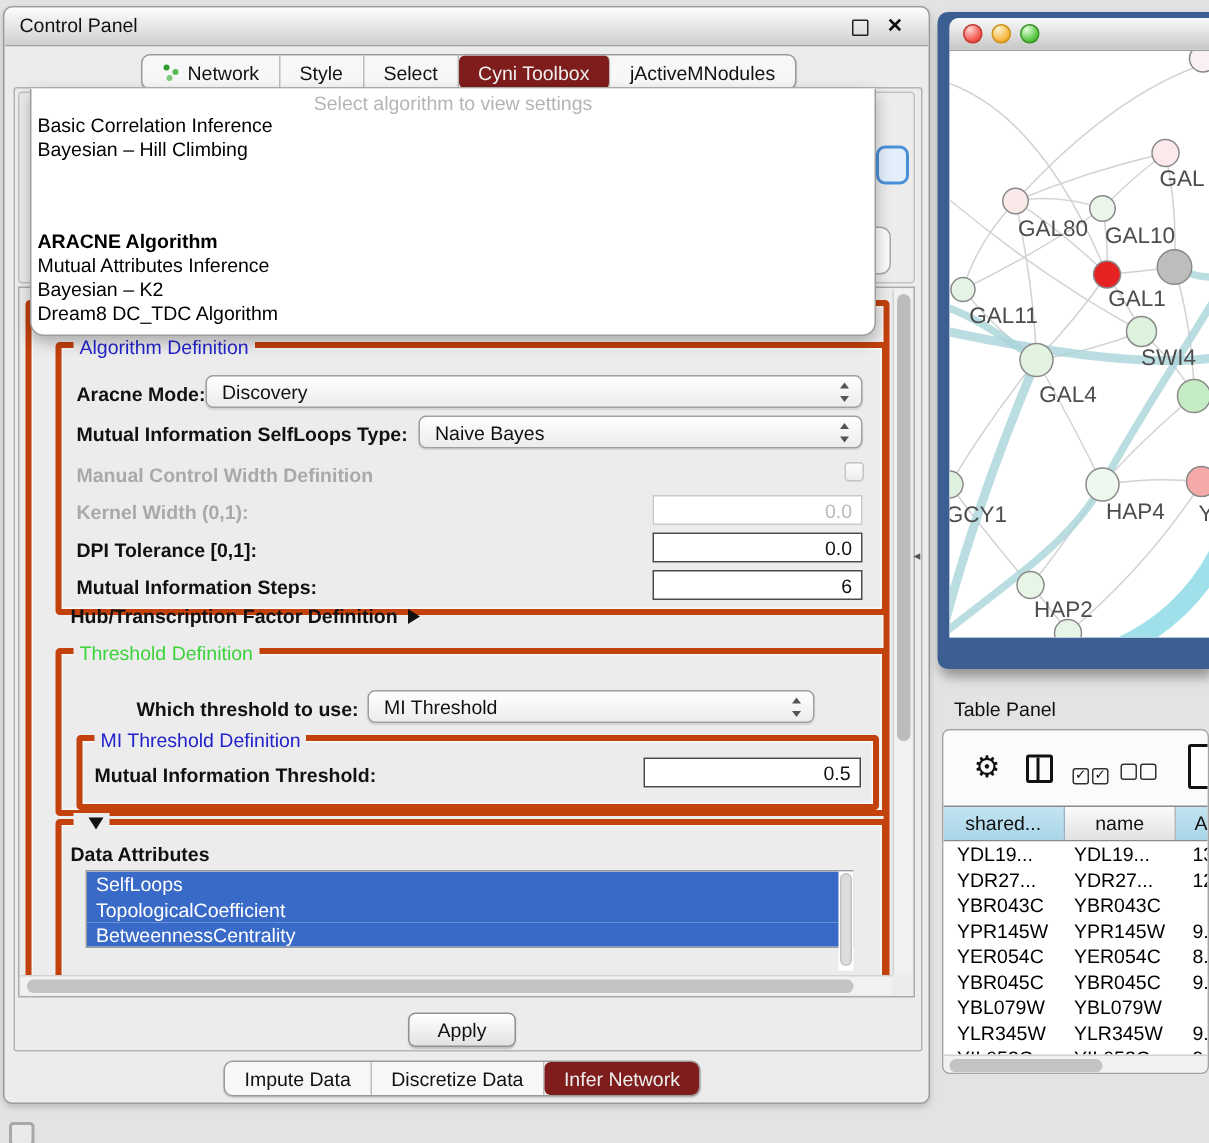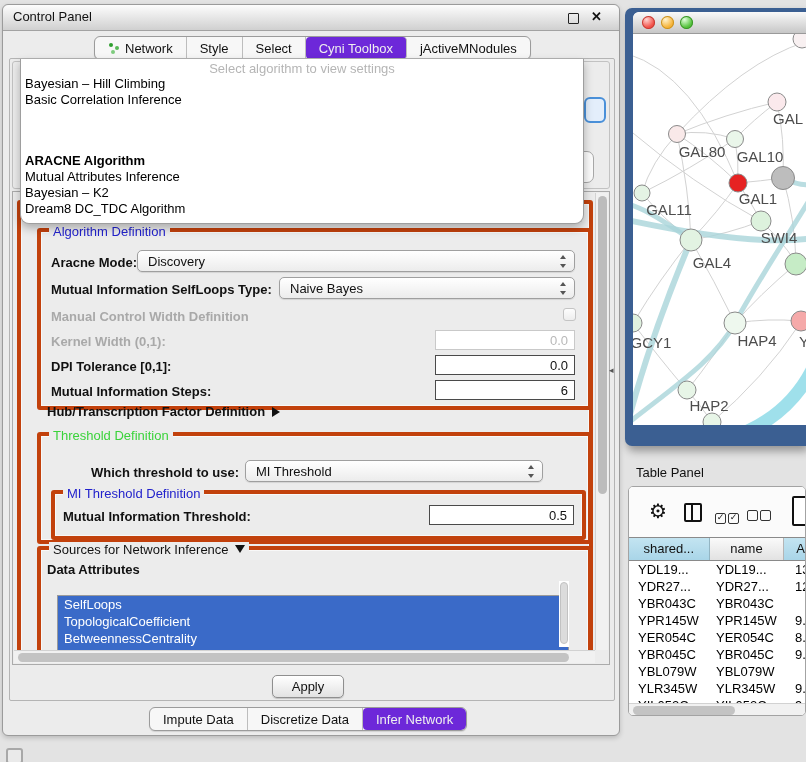--- a/index.html
+++ b/index.html
@@ -20,21 +20,21 @@
   .close-icon::before{content:"✕";}
 
   
   .tabbar{position:absolute;display:flex;height:22px;border:1px solid #9b9b9b;
     border-radius:6px;background:#f7f7f7;overflow:hidden;box-shadow:0 1px 1px rgba(0,0,0,.12);}
   .tabbar-top{left:91px;top:31px;}
   .tabbar-bottom{left:146px;top:702px;}
   .tab{display:flex;align-items:center;padding:0 13px;font-size:13px;color:#111;
     border-right:1px solid #bdbdbd;white-space:nowrap;}
   .tab:last-of-type{border-right:none;}
-  .tab[data-sel="true"]{background:#6d28d9;color:#efefef;border-radius:4px;}
+  .tab[data-sel="true"]{background:#7f1d1d;color:#efefef;border-radius:4px;}
   .tab .tab-icon{display:none;}
   .tab[data-icon="network"] .tab-icon{display:inline-block;width:12px;height:12px;
     position:relative;margin-right:5px;}
   .tab[data-icon="network"] .tab-icon::before{content:"";position:absolute;left:1px;top:1px;
     width:4px;height:4px;border-radius:50%;background:#2f9e2f;
     box-shadow:6px 3px 0 #57b857,2px 7px 0 #7ecb7e;}
 
   
   .content-panel{position:absolute;left:6px;top:53px;width:606px;height:643px;
     border:1px solid #b4b4b4;border-radius:2px;background:#ececec;box-sizing:border-box;}
@@ -207,25 +207,25 @@
       <span>gal-filtered sif default node</span>
     </div>
 
     <div class="blue-combo-fragment"></div>
 
     <div class="algo-dropdown">
       <div class="dd-prompt">Select algorithm to view settings</div>
       <div>
 
           <div class="dd-item" data-em="false">
+            <span>Basic Correlation Inference</span>
+          </div>
+
+          <div class="dd-item" data-em="false">
             <span>Bayesian – Hill Climbing</span>
-          </div>
-
-          <div class="dd-item" data-em="false">
-            <span>Basic Correlation Inference</span>
           </div>
 
           <div class="dd-item" data-em="true">
             <span>ARACNE Algorithm</span>
           </div>
 
           <div class="dd-item" data-em="false">
             <span>Mutual Attributes Inference</span>
           </div>
 
@@ -303,25 +303,25 @@
           <div class="group" style="left:10px;top:54px;width:527px;height:42px;">
             <span class="group-label blue">MI Threshold Definition</span>
             <span class="lbl" style="left:8px;top:15px;">Mutual Information Threshold:</span>
             <div class="field" style="right:8px;top:11px;width:145px;">
               <span>0.5</span>
             </div>
           </div>
         </div>
 
         <div class="group" style="left:16px;top:342px;width:547px;height:102px;">
-          <span class="group-label"><span>Sources for Network Inference</span><span class="arrow-down"></span></span>
+          <span class="group-label"><span class="arrow-down"></span></span>
 
           <span class="attr-title" style="left:6px;top:12px;">Data Attributes</span>
 
-          <div class="attr-list" style="left:16px;top:30px;width:512px;height:68px;margin-top:15px;">
+          <div class="attr-list" style="left:16px;top:30px;width:512px;height:52px;">
 
               <div class="attr-item" data-sel="true">
                 <span>SelfLoops</span>
               </div>
 
               <div class="attr-item" data-sel="true">
                 <span>TopologicalCoefficient</span>
               </div>
 
               <div class="attr-item" data-sel="true">

